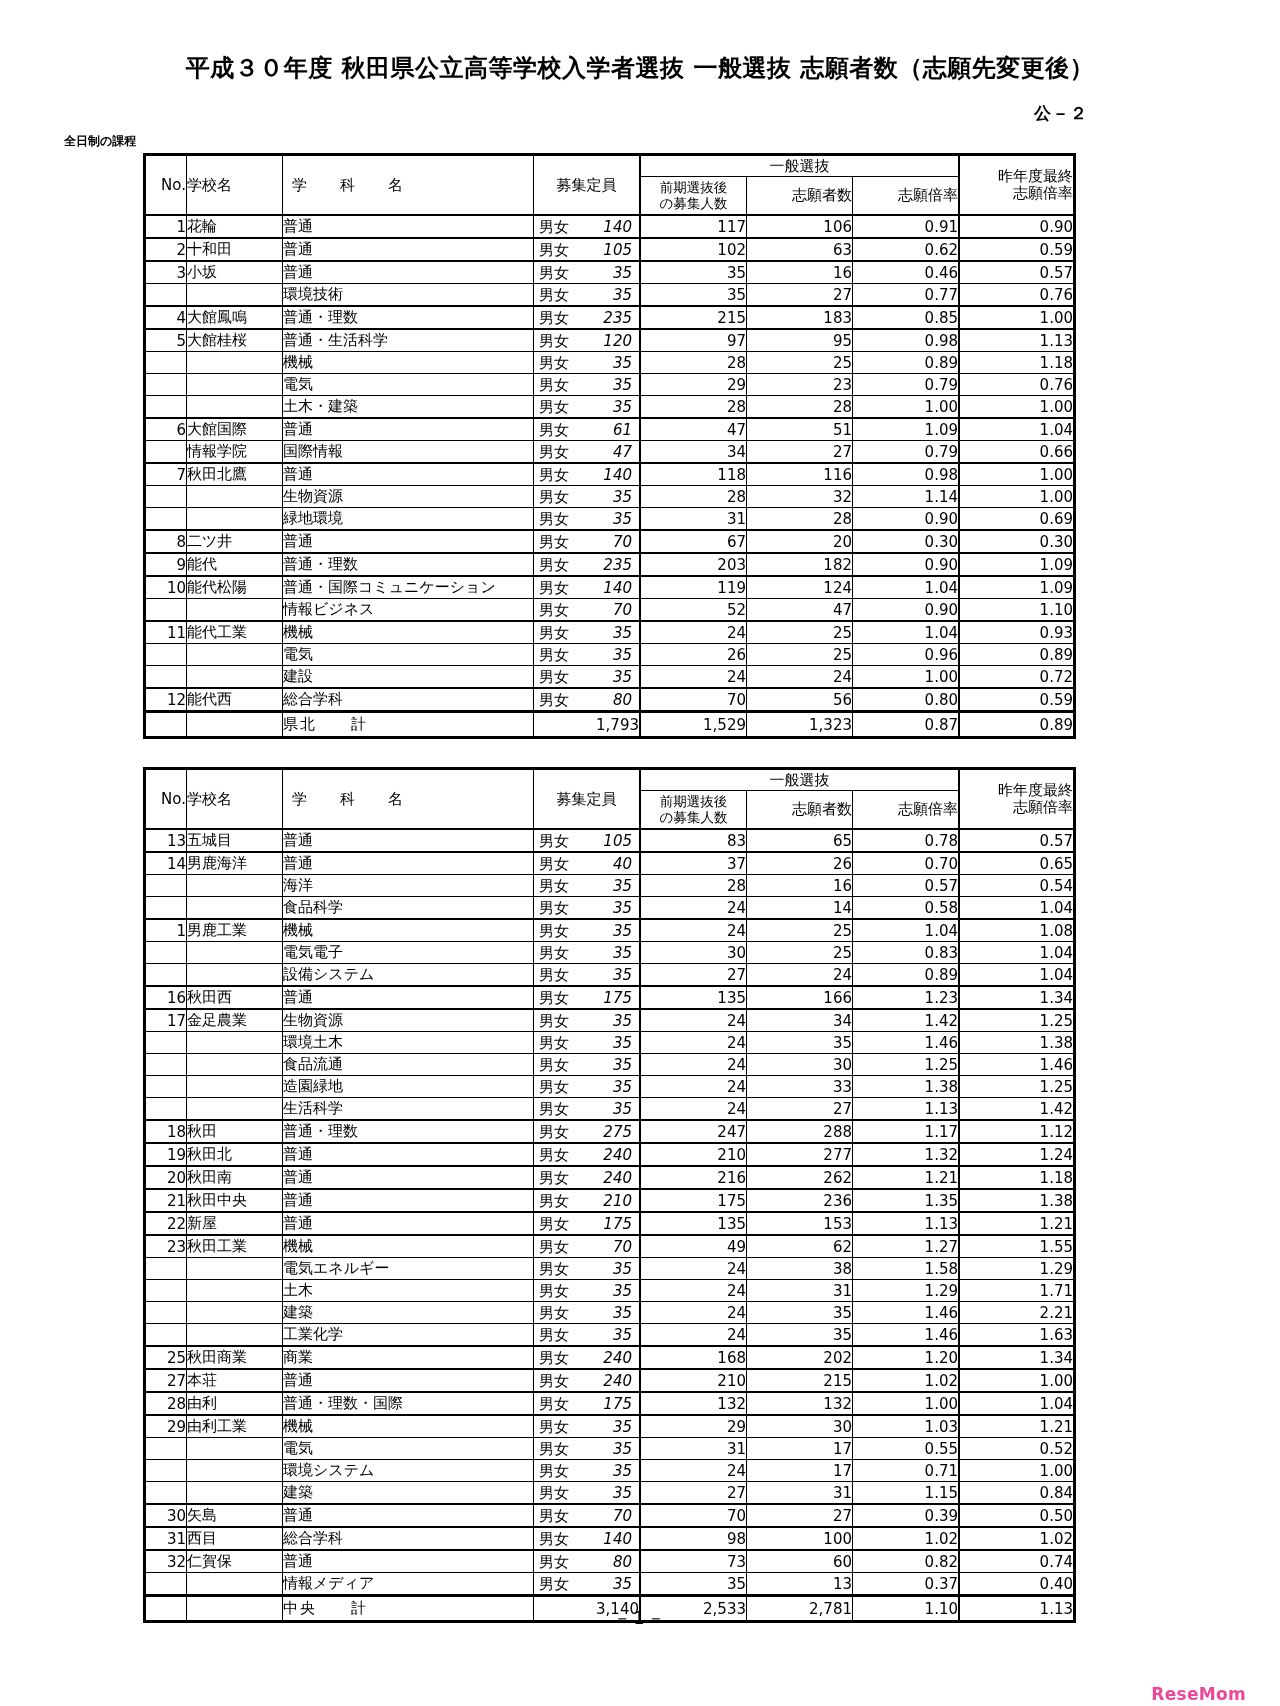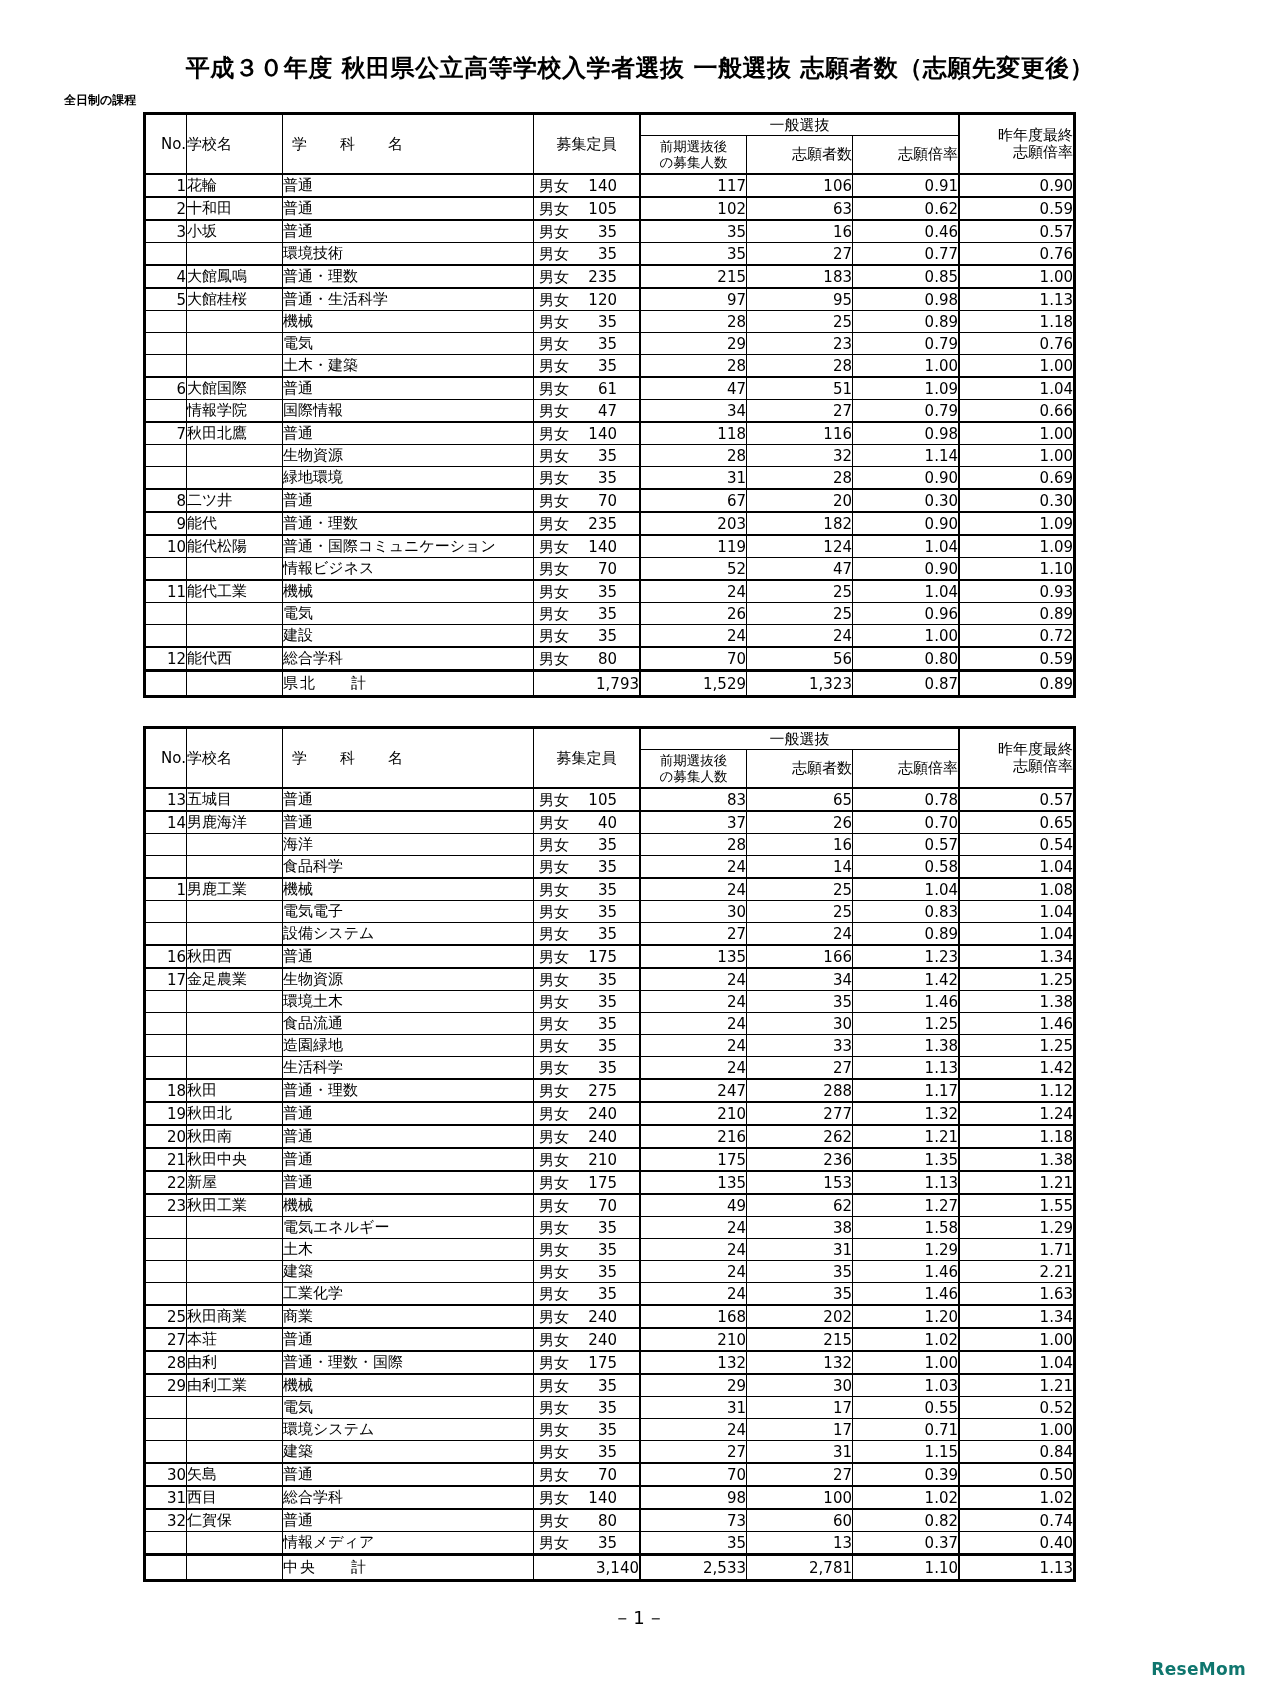--- a/index.html
+++ b/index.html
@@ -57,21 +57,21 @@
   }
   
   table.tbl{
     border:3px solid #000;
   }
   .c-no{width:40px;text-align:right;padding-right:6px;}
   .c-school{width:95px;text-align:left;padding-left:6px;}
   .c-dept{width:250px;text-align:left;padding-left:6px;}
   .c-quota{width:105px;position:relative;}
   .c-quota .mf{position:absolute;left:5px;top:50%;transform:translateY(-50%);}
-  .c-quota .qv{display:block;text-align:right;padding-right:22px;}
+  .c-quota .qv{display:block;text-align:right;padding-right:7px;font-style:italic;}
   .c-after{width:105px;text-align:right;padding-right:7px;}
   .c-appl{width:105px;text-align:right;padding-right:7px;}
   .c-ratio{width:105px;text-align:right;padding-right:7px;}
   .c-last{width:113px;text-align:right;padding-right:7px;}
 
   thead th{
     text-align:center;
     font-size:15px;
     line-height:1.12;
   }
@@ -103,34 +103,35 @@
     text-align:center;
     font-size:18px;
     letter-spacing:2px;
     position:absolute;
     left:0;right:0;
     bottom:76px;
   }
   .watermark{
     position:absolute;
     right:34px;
-    bottom:27px;
+    bottom:2px;
     font-size:17px;
     font-weight:bold;
-    color:#0f766e;
+    color:#ec4899;
     letter-spacing:0.3px;
   }
 </style>
 </head>
 <body>
 
 <div class="page">
 
   <h1 class="doc-title">平成３０年度 秋田県公立高等学校入学者選抜 一般選抜 志願者数（志願先変更後）</h1>
 
+  <div class="sheet-code">公－２</div>
 
   <div class="course-label">全日制の課程</div>
 
   <div id="table-container">
       <table class="tbl">
         <thead>
           <tr>
             <th class="c-no hdr-main" rowspan="2">No.</th>
             <th class="c-school hdr-main" rowspan="2">学校名</th>
             <th class="c-dept hdr-main" rowspan="2"><span class="hdr-spaced">学　科　名</span></th>

